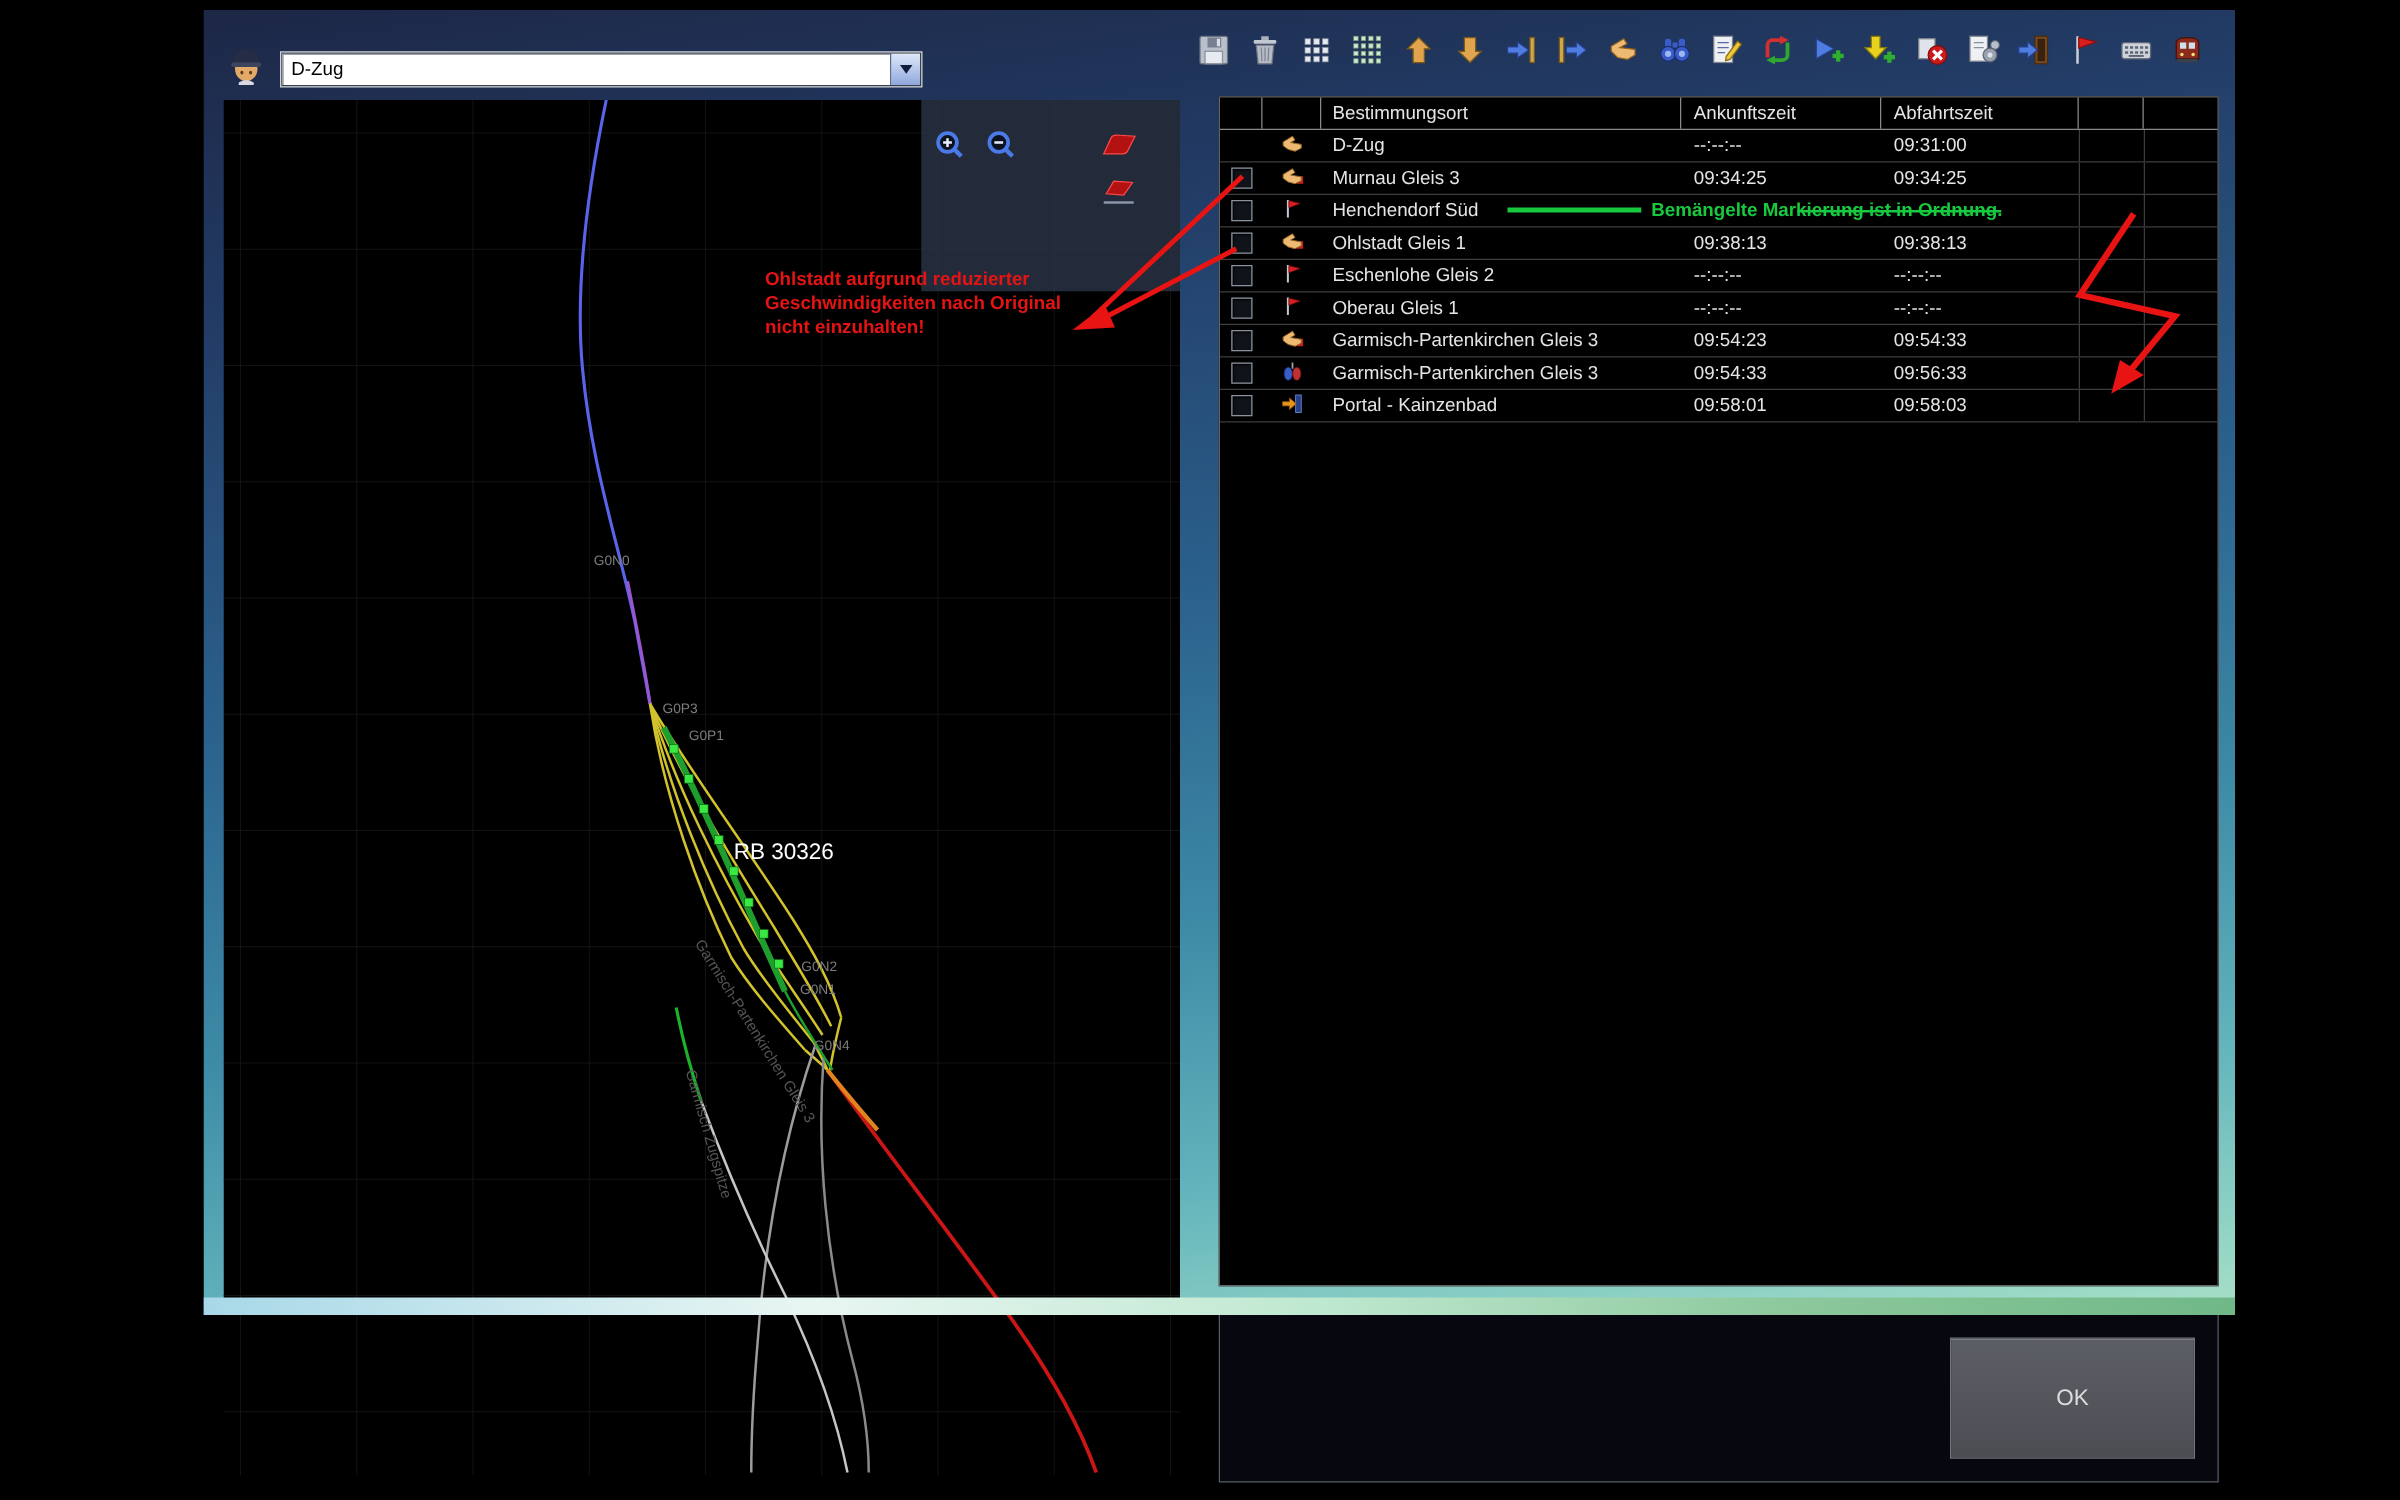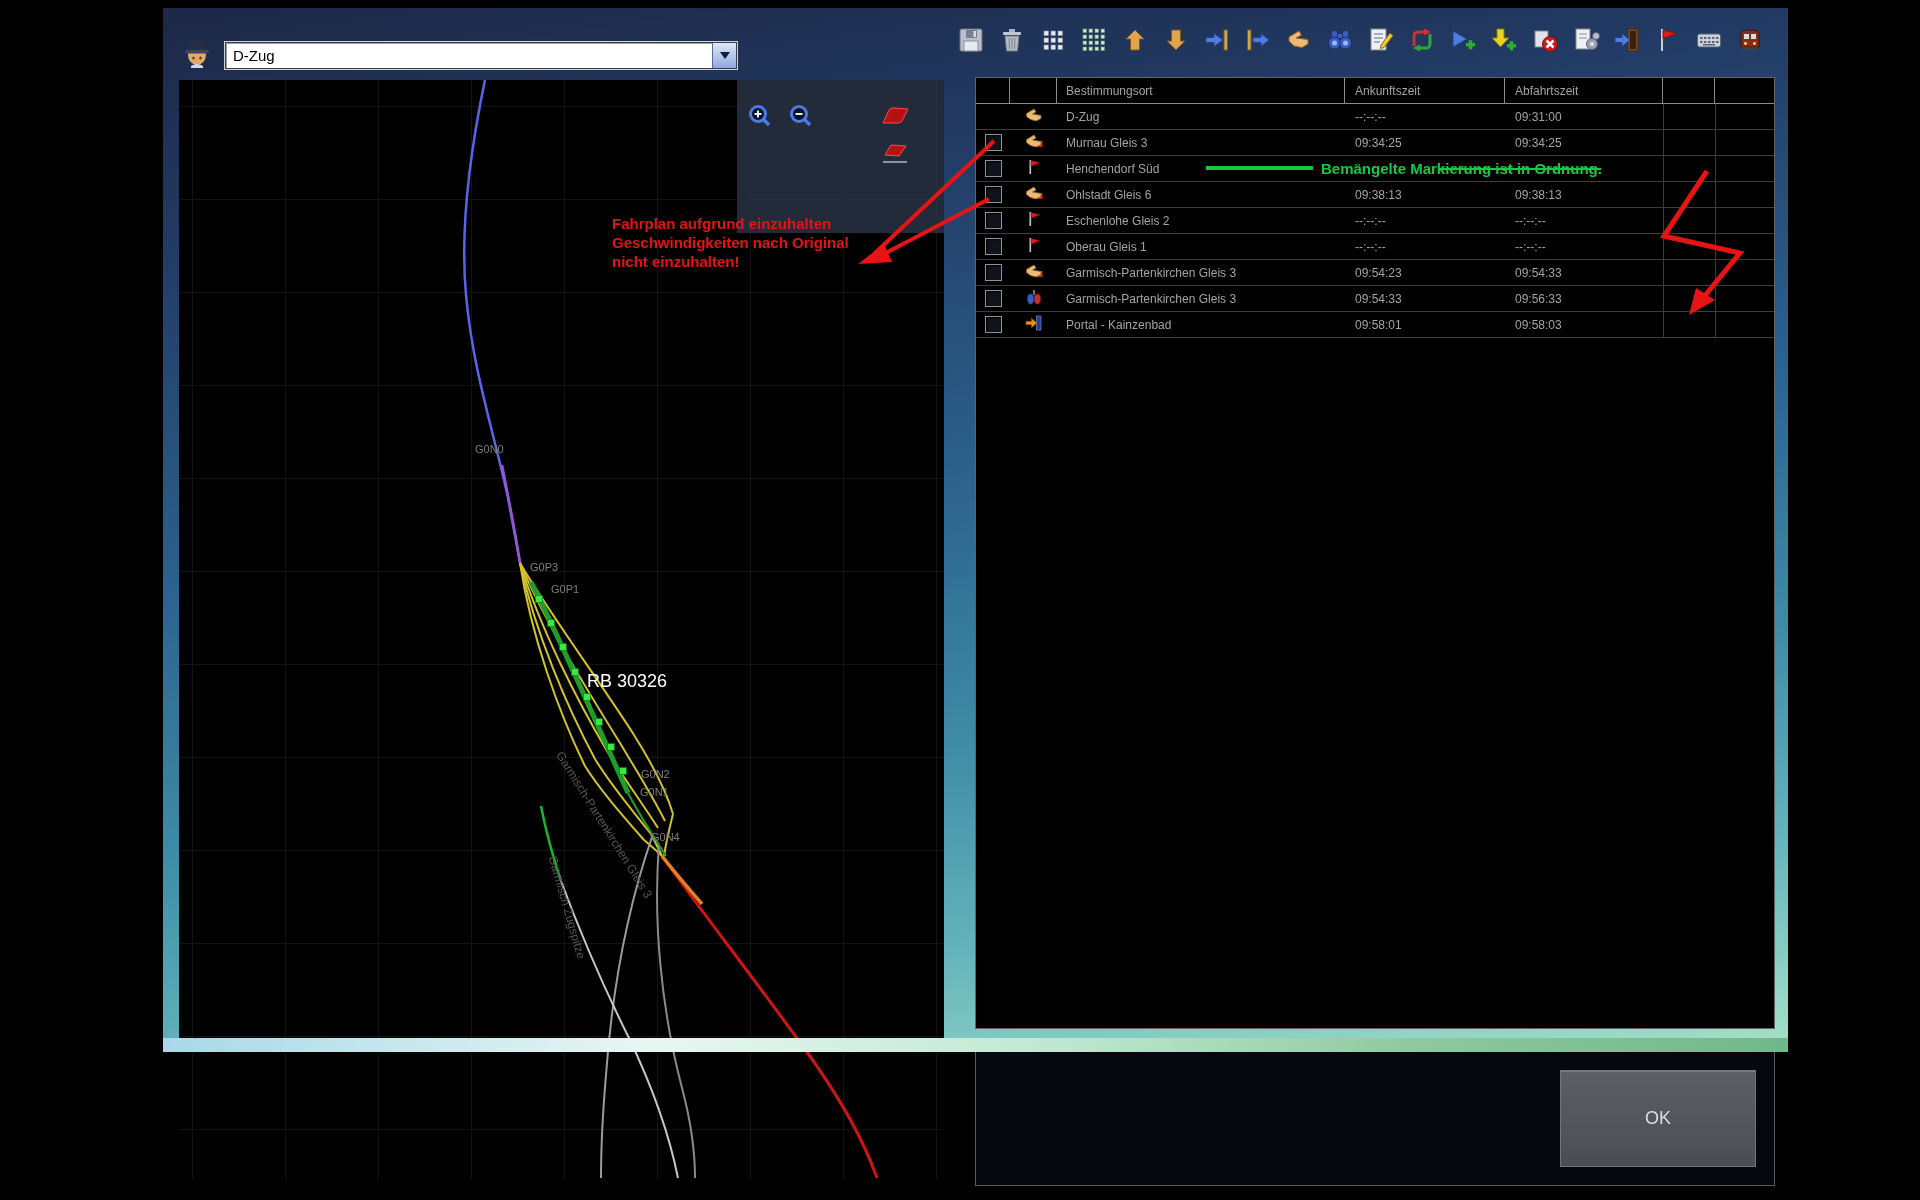--- a/index.html
+++ b/index.html
@@ -35,21 +35,21 @@
   .mlabel{position:absolute;font-size:11px;color:#7d7d7d;white-space:nowrap;}
   .mlabel.white{color:#ffffff;font-size:18px;}
   .rlabel{position:absolute;font-size:12px;color:#565656;transform-origin:0 0;white-space:nowrap;}
   #map-overlay{position:absolute;right:0;top:0;width:207px;height:153px;background:rgba(44,52,72,.8);}
   .zoombtn{position:absolute;width:26px;height:26px;display:block;cursor:pointer;}
   .zoombtn svg{width:26px;height:26px;}
   .redbtn{position:absolute;display:block;cursor:pointer;}
 
   
   #timetable{position:absolute;left:812px;top:69px;width:800px;height:952px;background:#000;
-    border:1px solid #636363;color:#a3a3a3;font-size:12px;}
+    border:1px solid #636363;color:#e5e5e5;font-size:15px;}
   .thead{display:flex;height:26px;border-bottom:1px solid #8a8a8a;}
   .thead .c{border-right:1px solid #8a8a8a;}
   .thead .c:last-child{border-right:none;}
   .trow{display:flex;height:26px;border-bottom:1px solid #3d3d3d;}
   .c{height:100%;display:flex;align-items:center;overflow:hidden;}
   .w-cb{width:34px;justify-content:center;}
   .w-ic{width:47px;justify-content:center;}
   .w-name{width:288px;padding-left:9px;}
   .w-arr{width:160px;padding-left:10px;}
   .w-dep{width:158px;padding-left:10px;}
@@ -408,21 +408,21 @@
       <div class="trow">
         <div class="c w-cb">
             <span class="cb"></span>
           </div>
         <div class="c w-ic">
             <span><svg viewBox="0 0 18 18" width="18" height="18">
                 <rect x="12.5" y="9" width="5" height="6" fill="#cc2020"></rect>
                 <path d="M1.5,7.5 L9,3 L11,6 L7.5,8 L16,9.5 L16,12.5 L11,15 L5.5,13.5 L1.5,10.5 Z" fill="#ecba72" stroke="#96651f" stroke-width="0.8"></path>
               </svg></span>
           </div>
-        <div class="c w-name">Ohlstadt Gleis 6</div>
+        <div class="c w-name">Ohlstadt Gleis 1</div>
         <div class="c w-arr">09:38:13</div>
         <div class="c w-dep">09:38:13</div>
         <div class="c w-x1"></div>
           <div class="c w-x2"></div>
       </div>
 
       <div class="trow">
         <div class="c w-cb">
             <span class="cb"></span>
           </div>
@@ -519,18 +519,18 @@
   <div id="anno">
     <svg width="1920" height="1200">
       <line x1="994" y1="141" x2="874" y2="254" stroke="#e81414" stroke-width="4"></line>
       <line x1="989" y1="199" x2="878" y2="257" stroke="#e81414" stroke-width="4"></line>
       <polygon points="858,264 884,244 892,262" fill="#e81414"></polygon>
       <polyline points="1707,171 1664,236 1740,253 1698,304" fill="none" stroke="#e81414" stroke-width="5"></polyline>
       <polygon points="1689,315 1696,288 1715,300" fill="#e81414"></polygon>
       <line x1="1206" y1="168" x2="1313" y2="168" stroke="#17c93f" stroke-width="4"></line>
       <line x1="1438" y1="169" x2="1601" y2="169" stroke="#17c93f" stroke-width="2"></line>
     </svg>
-    <div class="warn" style="left:612px;top:215px">Fahrplan aufgrund einzuhalten</div>
+    <div class="warn" style="left:612px;top:215px">Ohlstadt aufgrund reduzierter</div>
     <div class="warn" style="left:612px;top:234px">Geschwindigkeiten nach Original</div>
     <div class="warn" style="left:612px;top:253px">nicht einzuhalten!</div>
     <div class="gnote" style="left:1321px;top:160px">Bemängelte Markierung ist in Ordnung.</div>
   </div>
 </div>
 
 </body></html>

